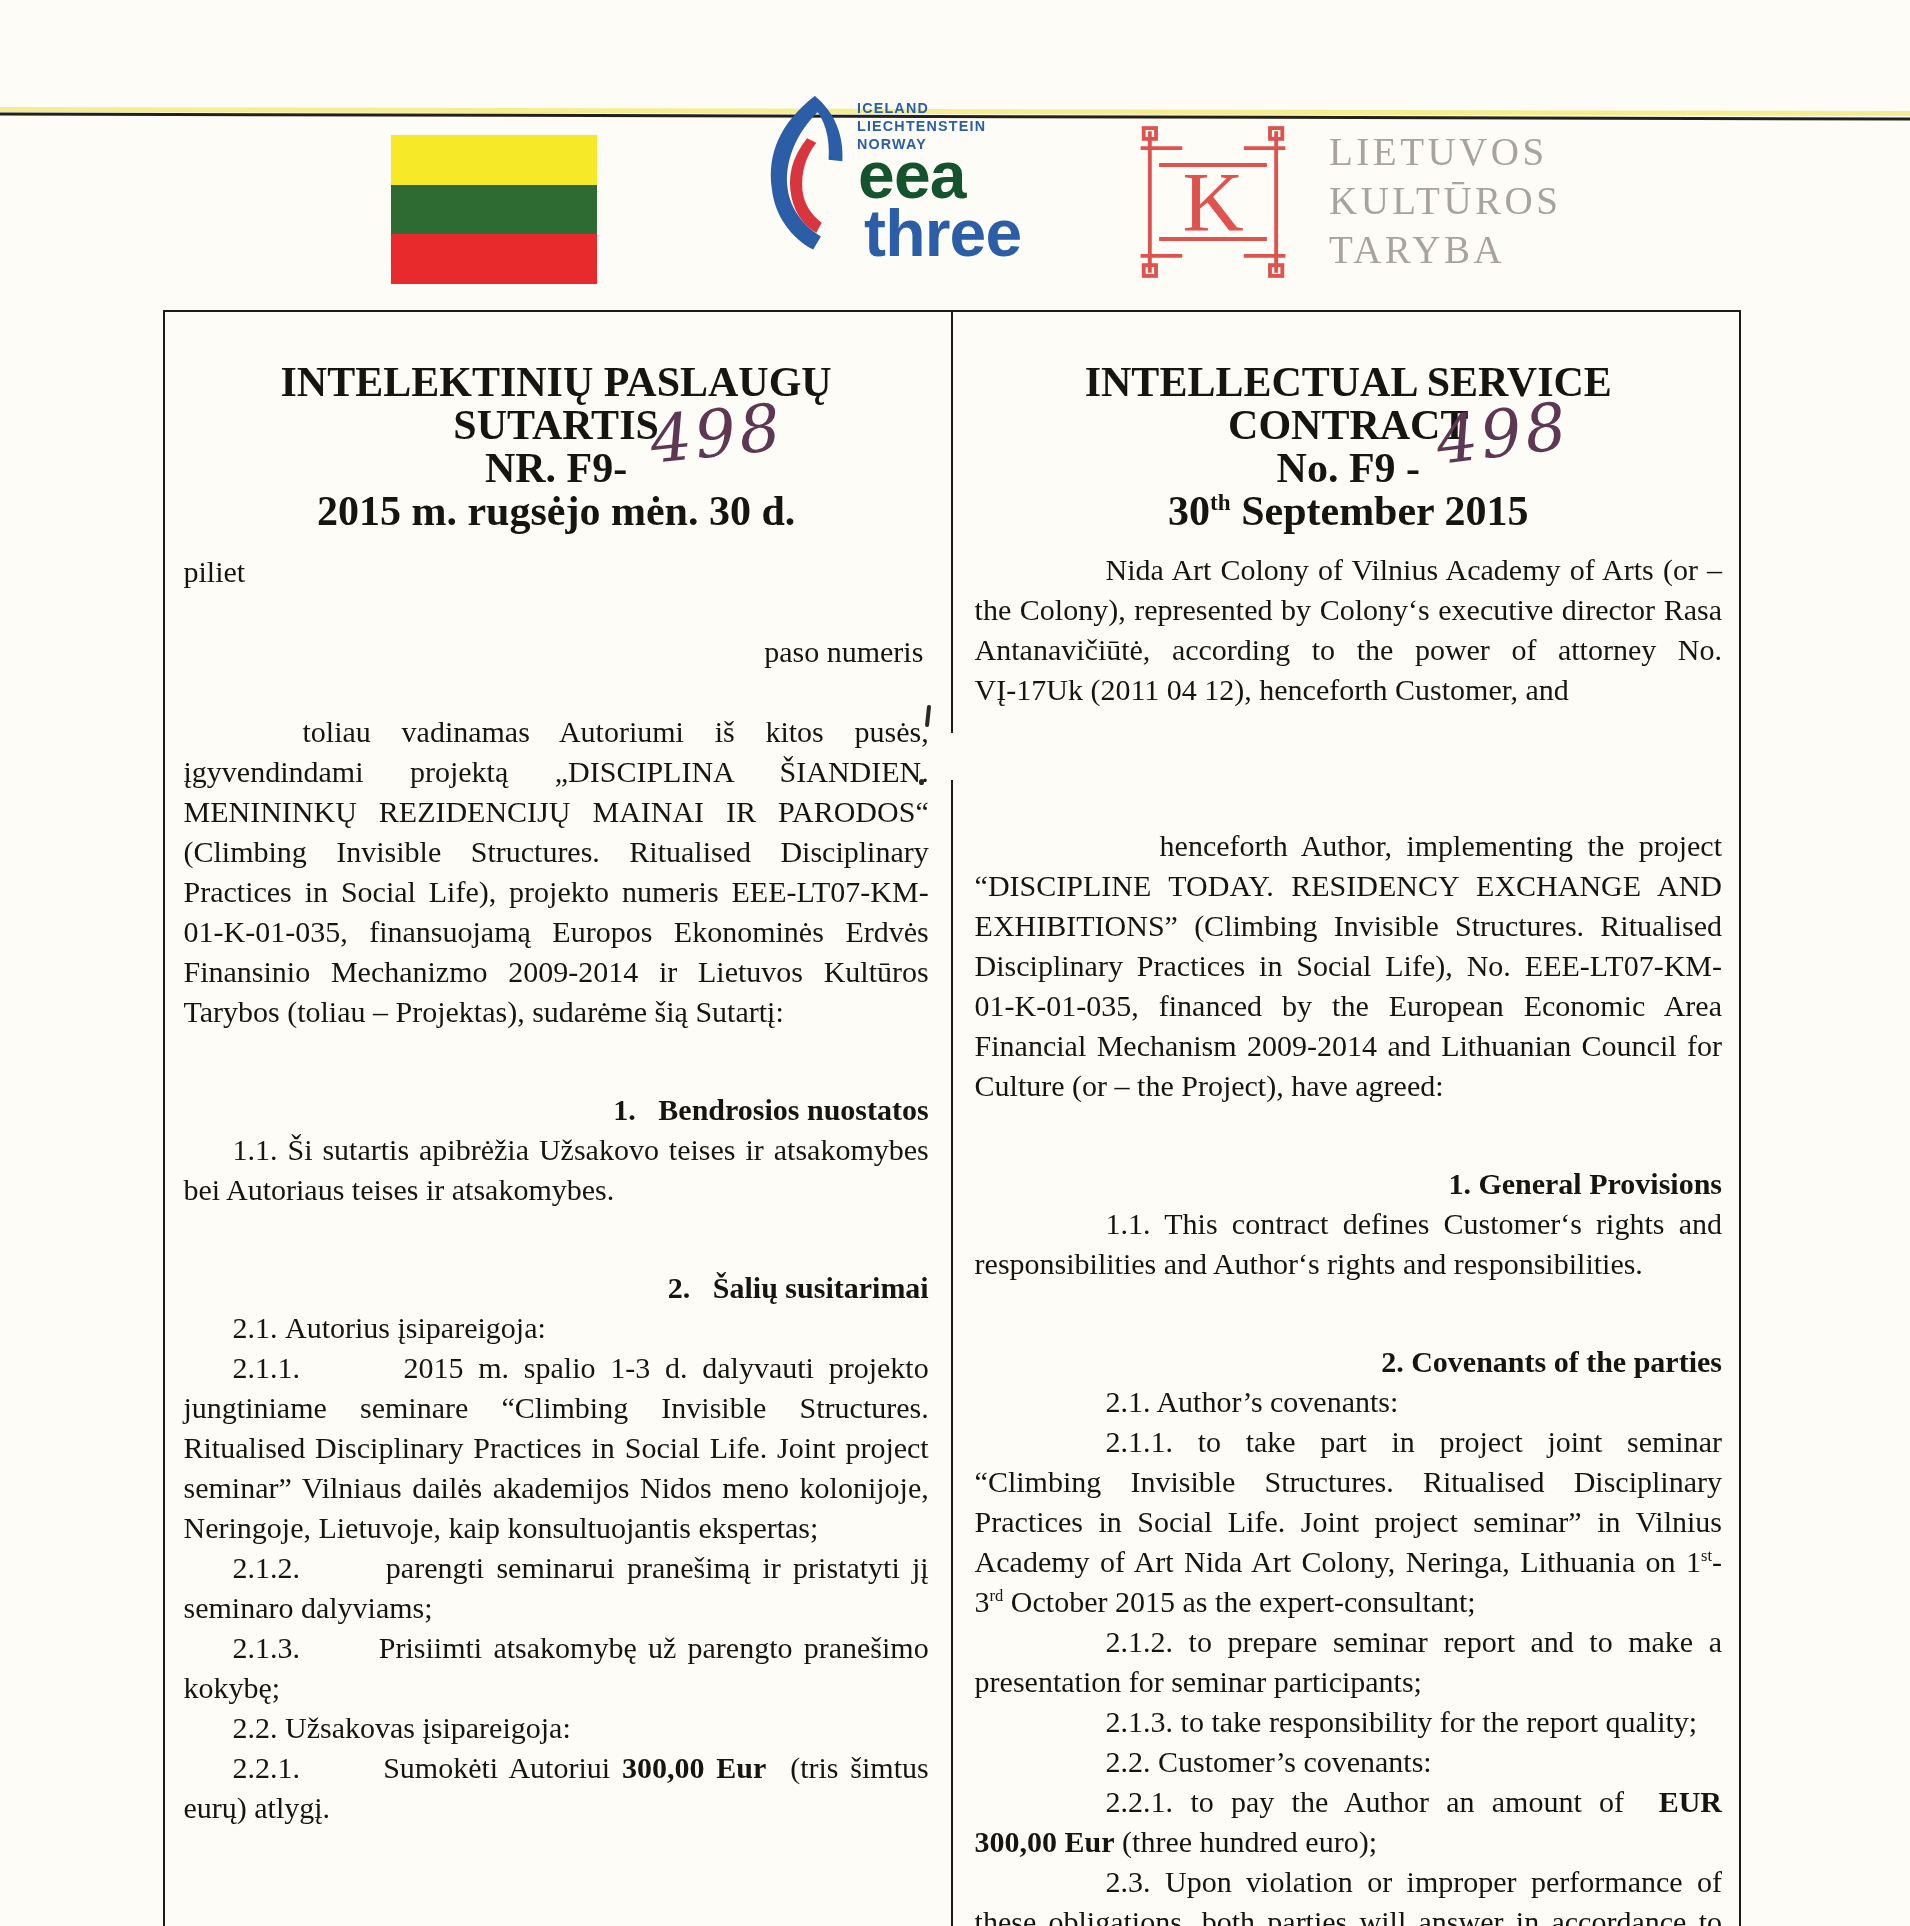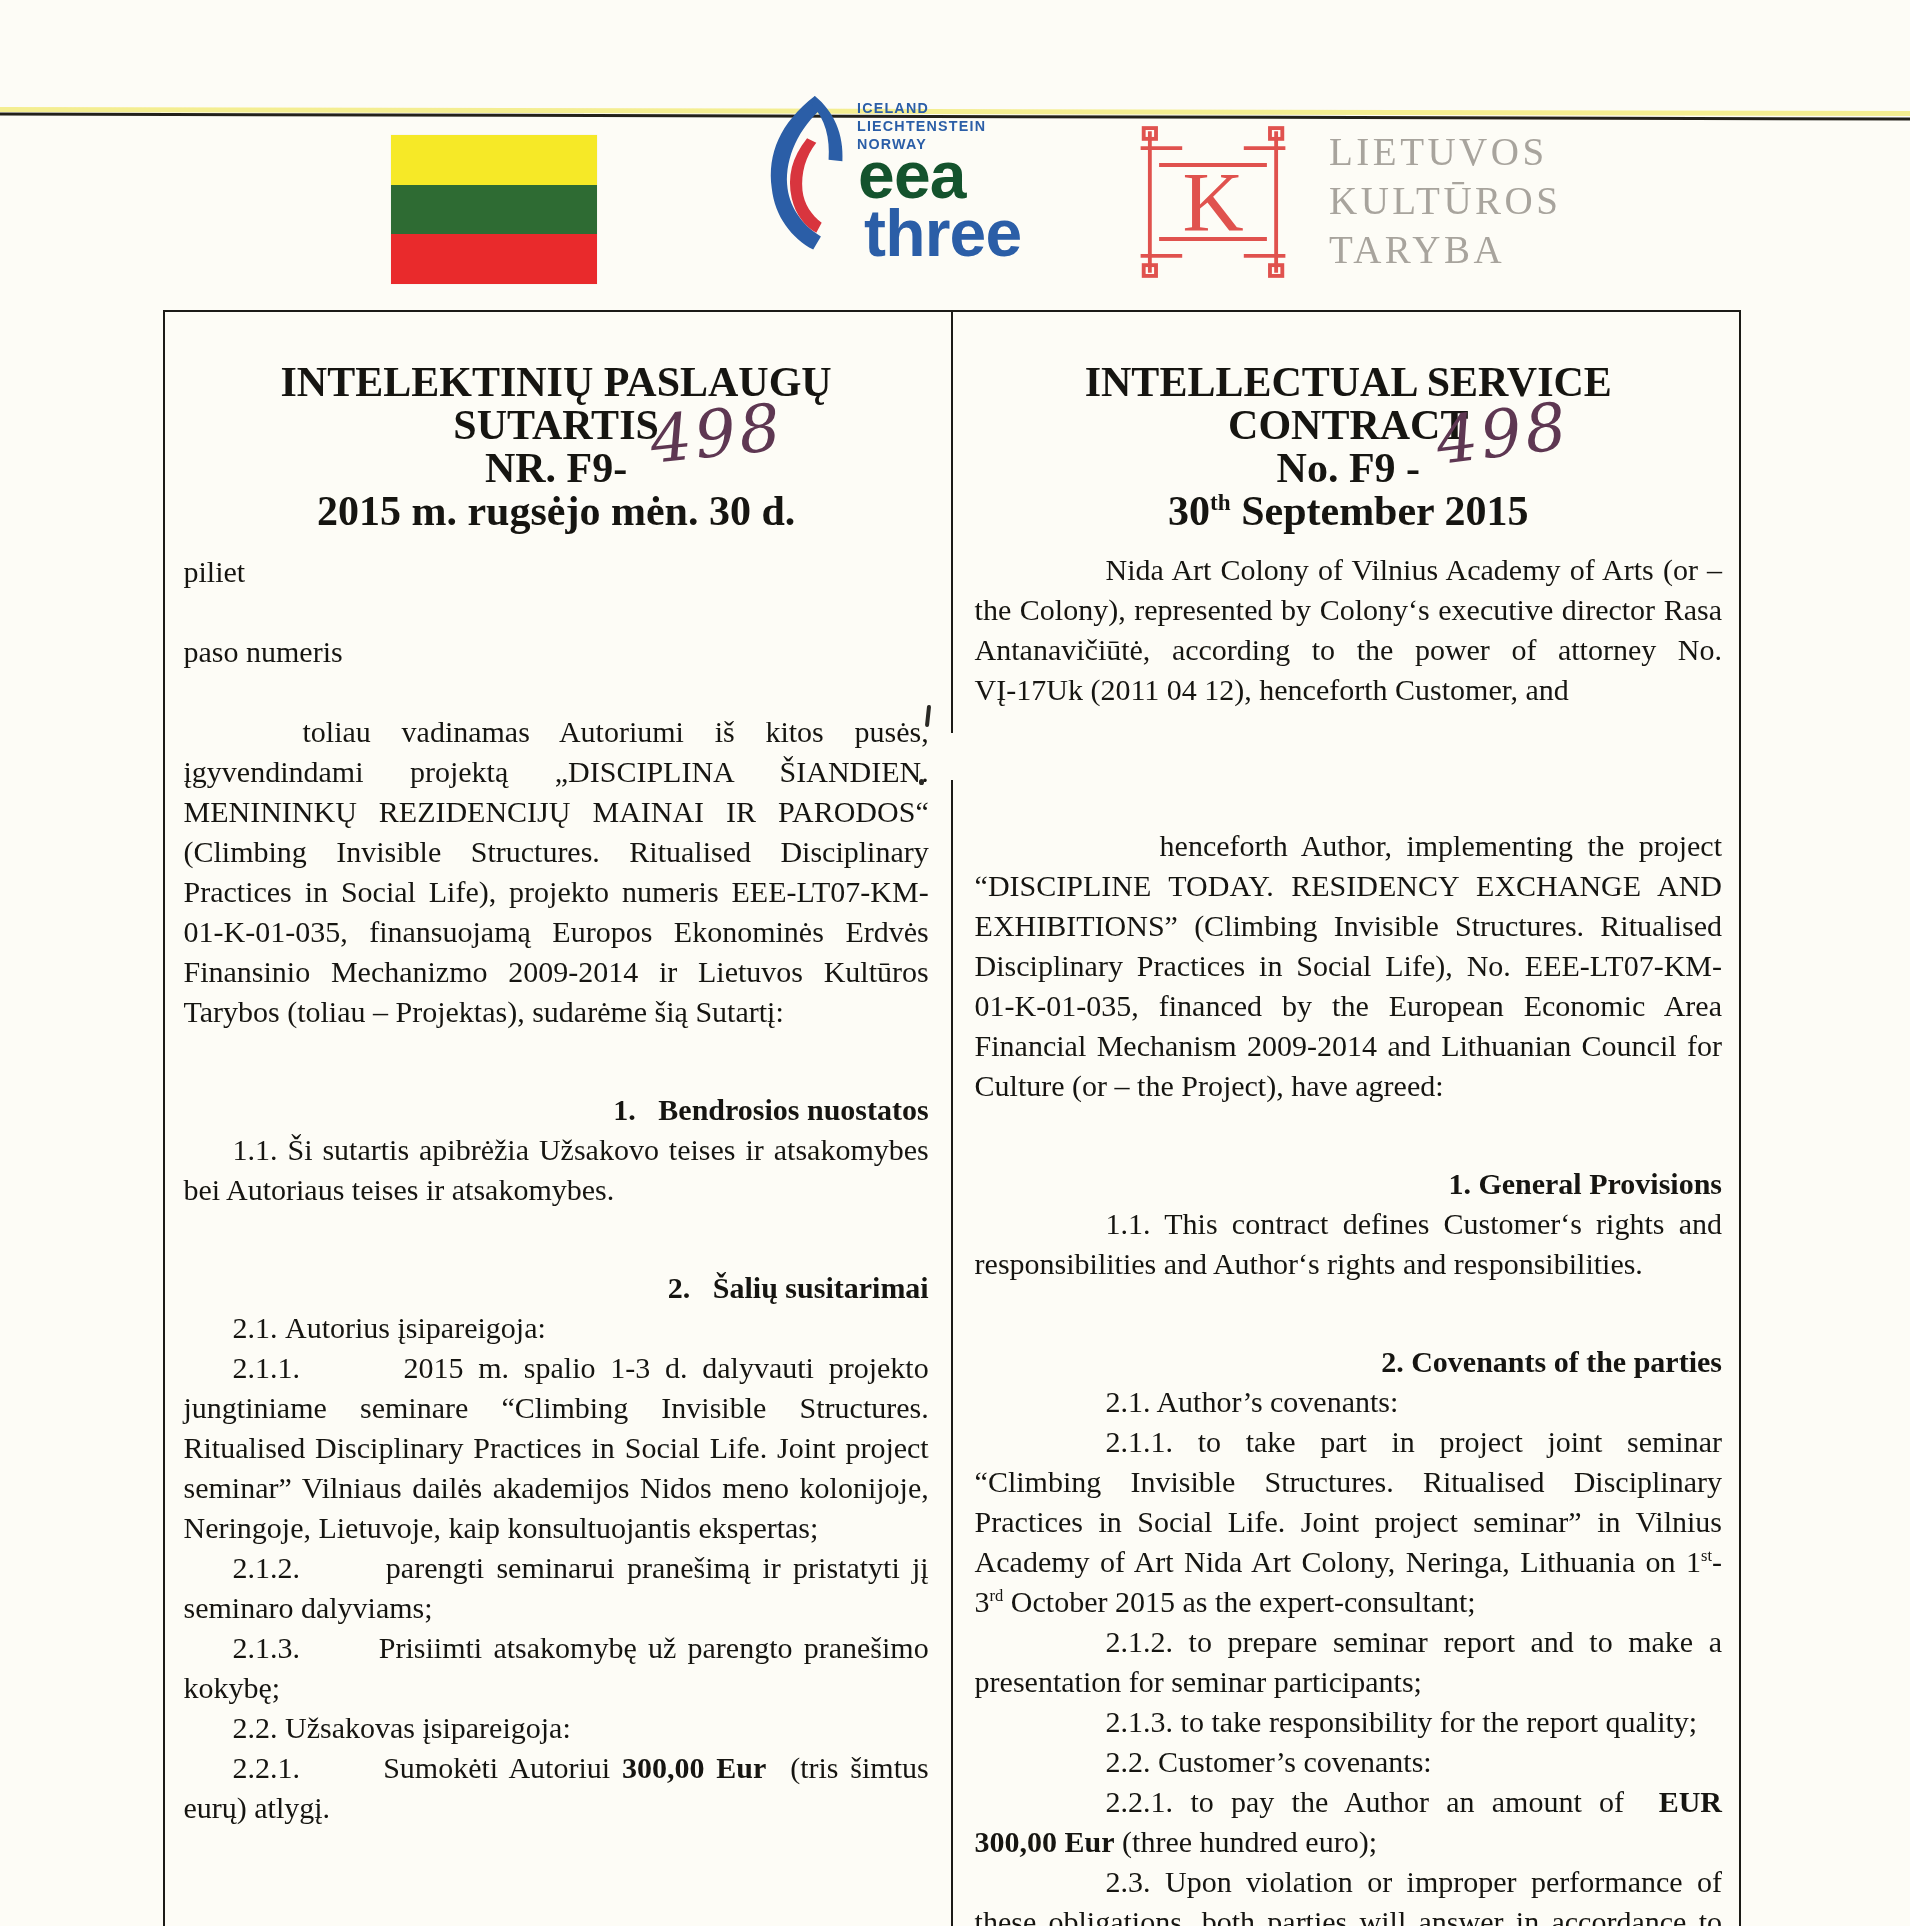--- a/index.html
+++ b/index.html
@@ -32,21 +32,21 @@
   .col-left{width:786px;padding:49px 22.3px 0 18.5px;}
   .col-right{width:787px;border-left:2.3px solid #1c1b17;padding:49px 16px 0 21.6px;}
   .doc{font-size:30px;line-height:40px;text-align:justify;}
   .doc p{margin:0;}
   .title{ text-align:center;font-weight:bold;font-size:42px;line-height:43px;margin:0;}
   .hblock{font-weight:bold;text-align:right;}
   .li-indent{text-indent:49px;}
   .li-indent2{text-indent:119px;}
   .ri-indent{text-indent:131px;}
   .ri-indent2{text-indent:185px;}
-  .paso{text-align:left;padding-right:5.4px;}
+  .paso{text-align:right;padding-right:5.4px;}
   sup{font-size:55%;line-height:0;}
 
   
   .mt-s{margin-top:17px !important;}
   .mt-m{margin-top:40px !important;}
   .mt-l{margin-top:58px !important;}
   .mt-xl{margin-top:116px !important;}
 
   
   .hand{font-family:"DejaVu Serif",serif;font-style:italic;position:absolute;}

